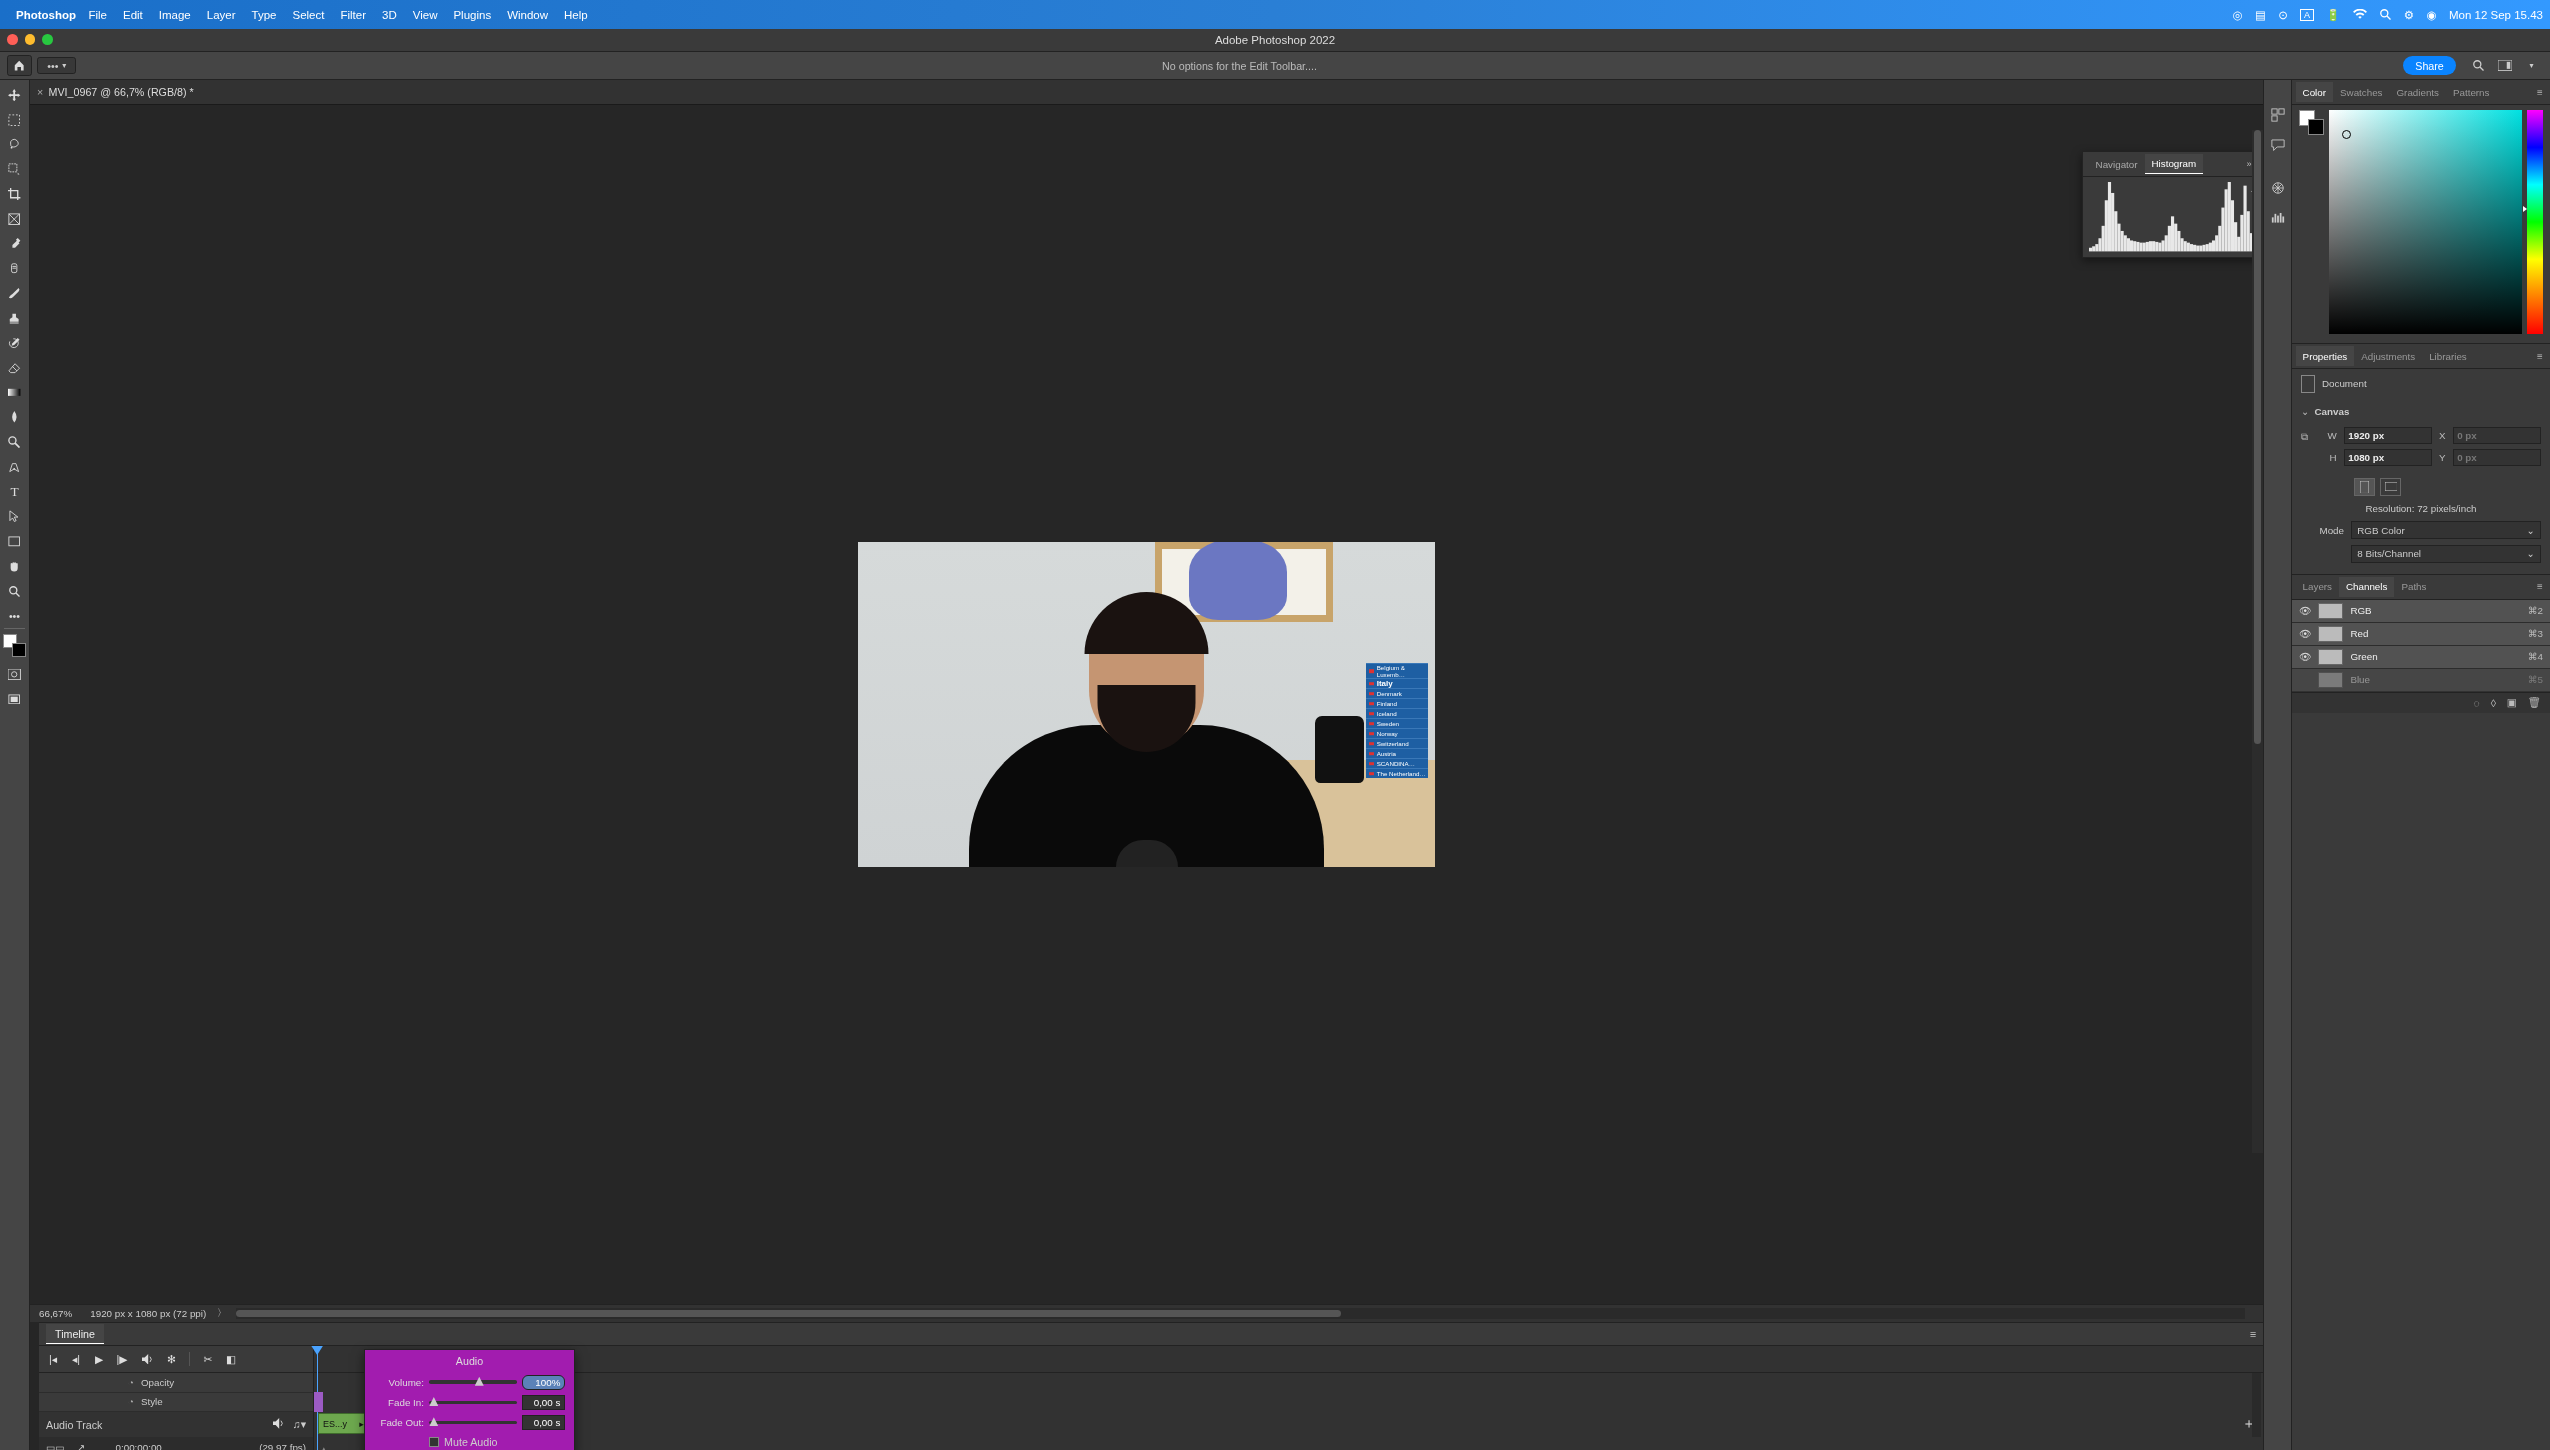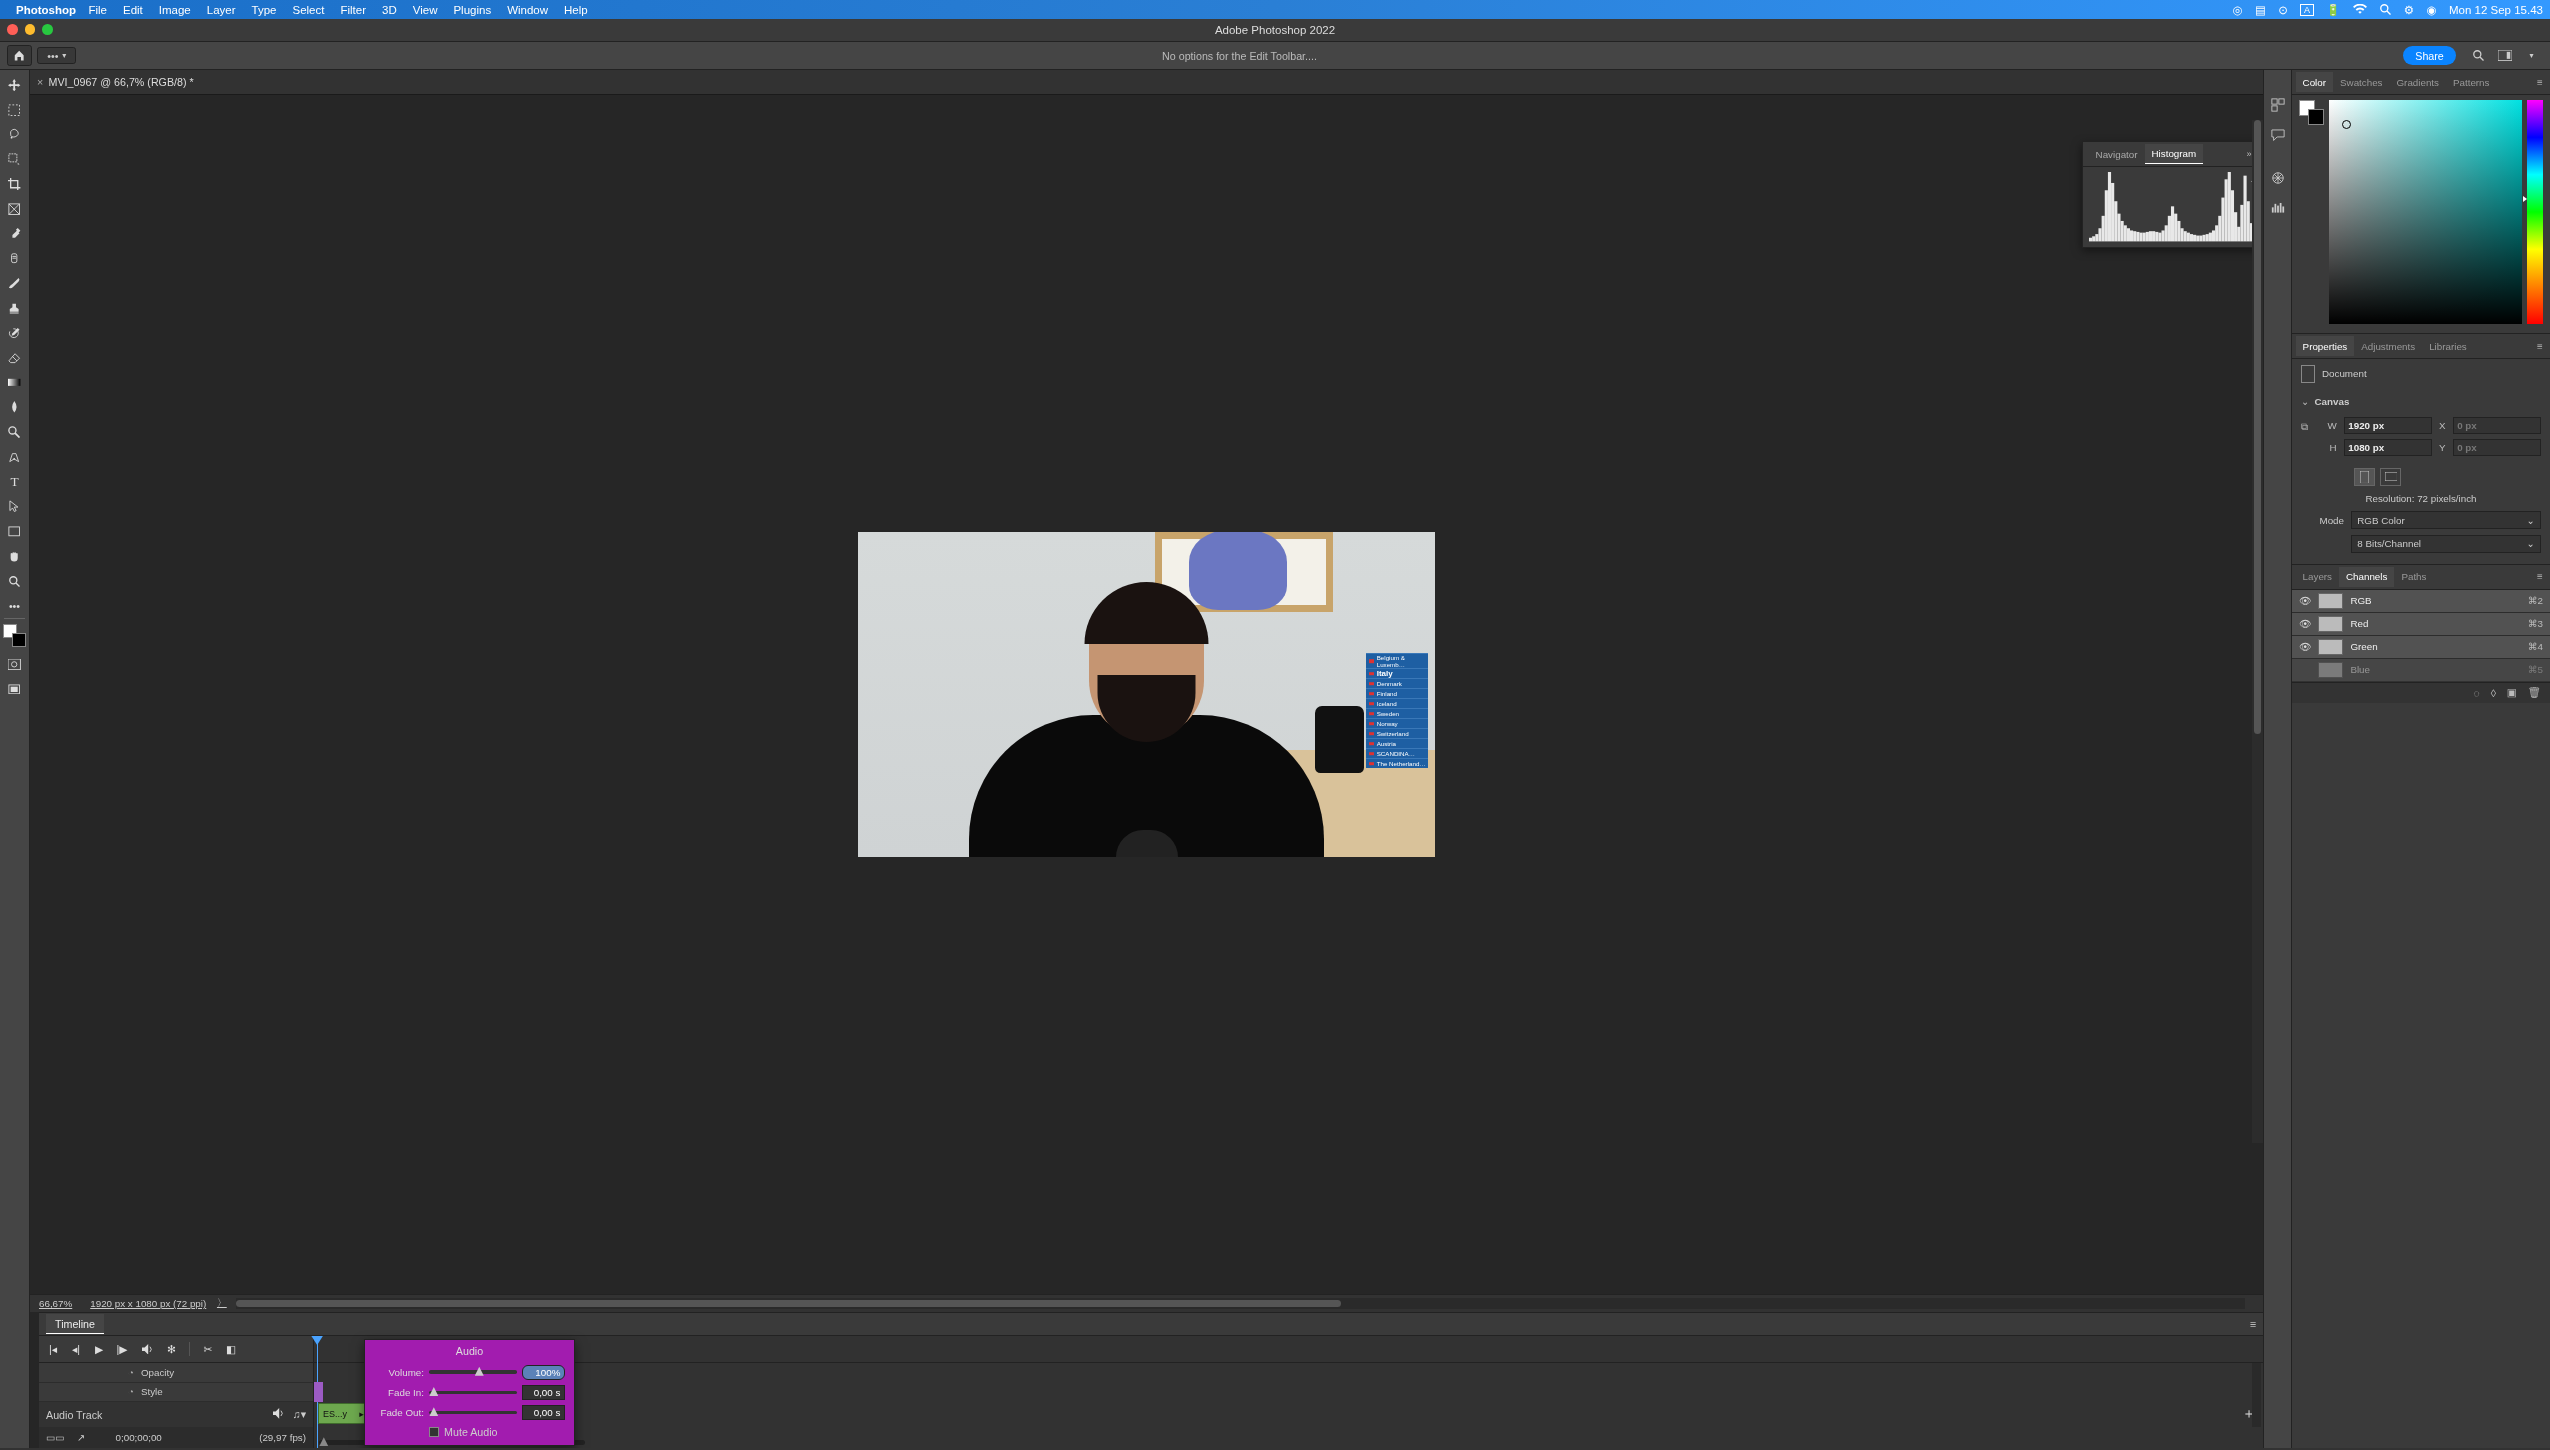--- a/index.html
+++ b/index.html
@@ -1,19 +1,19 @@
 <!DOCTYPE html>
 <html style="font-size:14px"><head>
 <meta charset="utf-8">
 <style>
 * { margin: 0; padding: 0; box-sizing: border-box; font-family: -apple-system, BlinkMacSystemFont, "Segoe UI", sans-serif; }
 body { background: #323232; color: #ccc; font-size: 10.7px; overflow: hidden; user-select: none; }
 
 
-.macos-menubar { height: 19px; background: linear-gradient(to right, #1a6fc9, #2a7fd5, #3399ff); display: flex; align-items: center; padding: 0 7px; color: #fff; font-size: 11.5px; }
+.macos-menubar { height: 29px; background: linear-gradient(to right, #1a6fc9, #2a7fd5, #3399ff); display: flex; align-items: center; padding: 0 7px; color: #fff; font-size: 11.5px; }
 .macos-menubar .apple-logo { font-size: 12.4px; margin-right: 9px; }
 .macos-menubar .app-name { font-weight: 700; margin-right: 12.4px; }
 .macos-menubar .menu-item { margin-right: 16px; cursor: default; }
 .macos-menubar .spacer { flex: 1; }
 .macos-menubar .status-icon { margin-left: 12.4px; display: inline-flex; align-items: center; }
 
 
 .window { position: relative; }
 .traffic-lights { position: absolute; top: 5.3px; left: 7px; display: flex; gap: 7px; z-index: 10; }
 .traffic-lights .dot { width: 10.7px; height: 10.7px; border-radius: 50%; }
@@ -70,21 +70,21 @@
 .histogram-tabs .ctl { margin-left: auto; color: #bbb; font-size: 9px; }
 .histogram-body { height: 80px; padding: 5.3px; position: relative; }
 .histogram-body svg { width: 100%; height: 100%; }
 .histogram-body .warn { position: absolute; right: 7px; top: 5.3px; color: #ccc; }
 
 
 .collapsed-dock { width: 28px; background: #454545; display: flex; flex-direction: column; align-items: center; padding-top: 25px; gap: 10.7px; border-left: 0.9px solid #222; }
 .collapsed-dock .ico { width: 19.5px; height: 19.5px; display: flex; align-items: center; justify-content: center; color: #ccc; }
 
 
-.status-strip { height: 18px; background: #323232; display: flex; align-items: center; padding: 0 9px; color: #ccc; font-size: 9.8px; border-top: 0.9px solid #222; text-decoration: underline; }
+.status-strip { height: 18px; background: #323232; display: flex; align-items: center; padding: 0 9px; color: #ccc; font-size: 9.8px; border-top: 0.9px solid #222; }
 .status-strip .sep { margin: 0 9px; color: #666; }
 
 
 .timeline-panel { background: #3a3a3a; border-top: 0.9px solid #222; margin-left: 9px; }
 .timeline-header { height: 23px; display: flex; align-items: center; padding: 0 7px; border-bottom: 0.9px solid #222; }
 .timeline-header .tab { background: #454545; padding: 3.6px 9px; color: #eee; border-bottom: 1.8px solid #fff; }
 .timeline-header .menu { margin-left: auto; color: #bbb; }
 .timeline-body { display: flex; }
 .tl-controls { width: 275px; background: #3a3a3a; border-right: 0.9px solid #222; }
 .tl-playrow { height: 27px; display: flex; align-items: center; gap: 9px; padding: 0 7px; border-bottom: 0.9px solid #222; }

